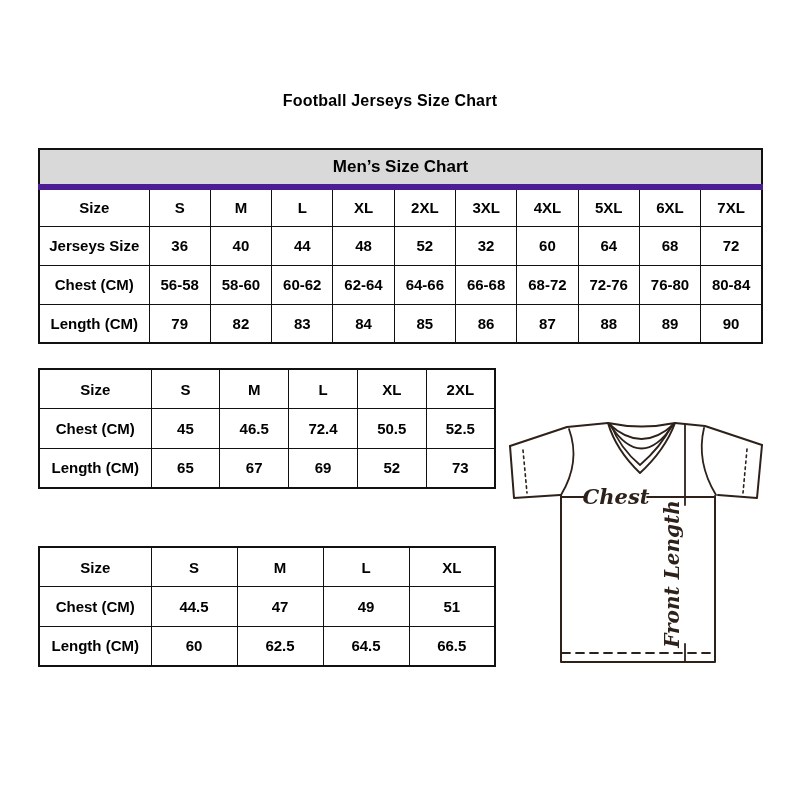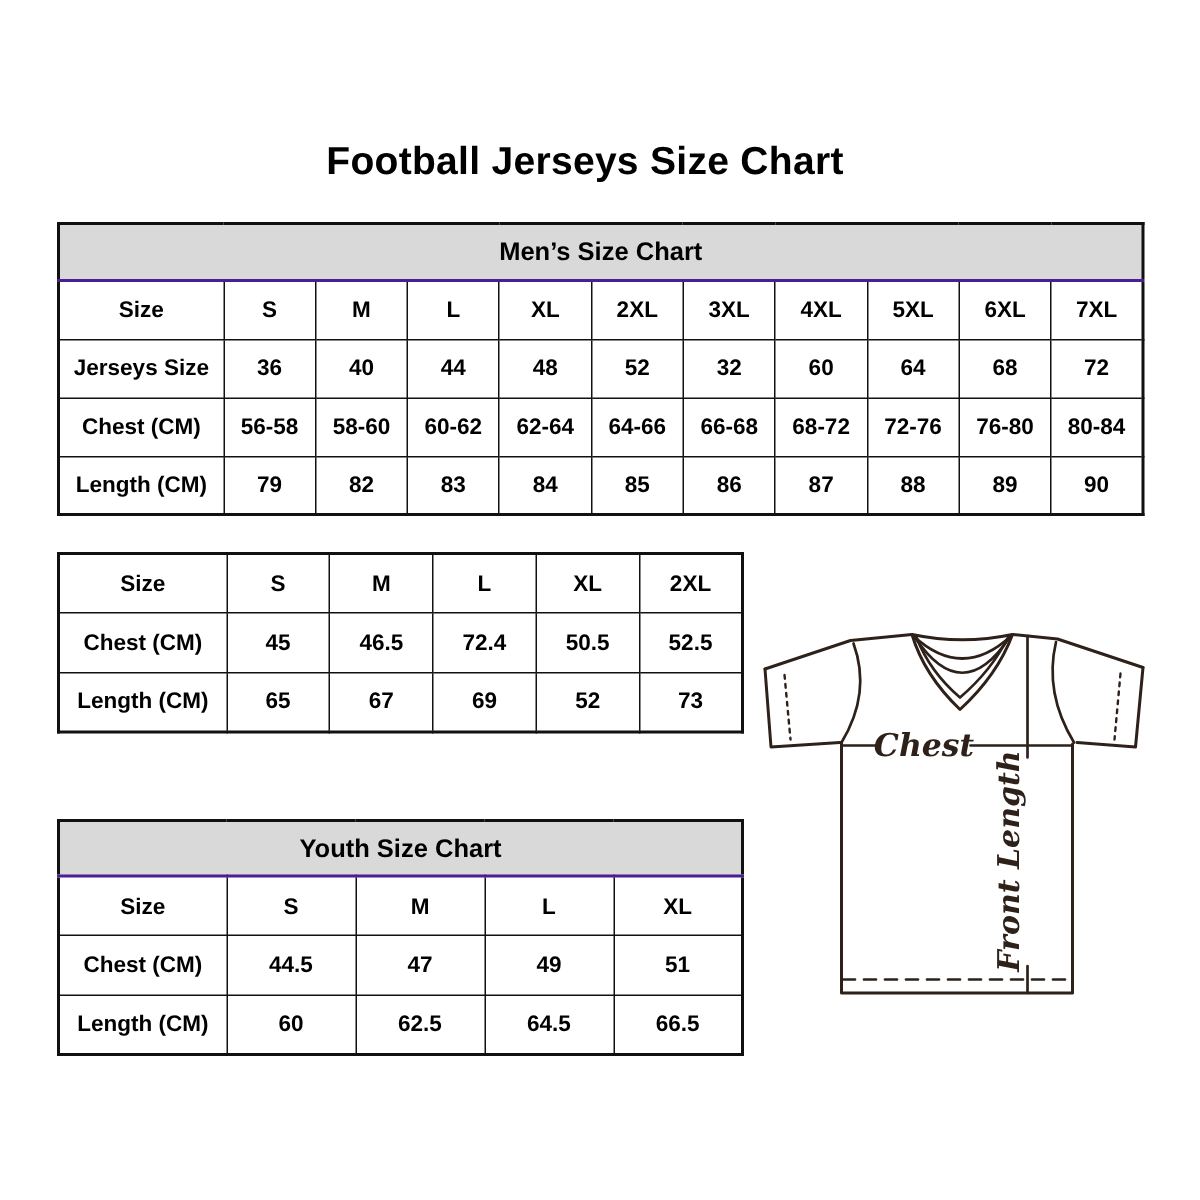--- a/index.html
+++ b/index.html
@@ -2,32 +2,32 @@
 <html><head>
 <meta charset="utf-8">
 <style>
   html,body{margin:0;padding:0;}
   body{
     width:800px;height:800px;background:#ffffff;position:relative;
     font-family:"Liberation Sans",sans-serif;color:#000;overflow:hidden;
   }
   .page-title{
     position:absolute;left:0;top:92px;width:780px;text-align:center;
-    font-size:26px;font-weight:bold;letter-spacing:0.2px;
+    font-size:16px;font-weight:bold;letter-spacing:0.2px;
   }
   table.size-table{
     position:absolute;border-collapse:collapse;table-layout:fixed;
     border:2px solid #111;
   }
   table.size-table th, table.size-table td{
     border:1.4px solid #111;text-align:center;vertical-align:middle;
     font-weight:bold;font-size:15px;padding:0;
   }
   table.size-table th.band{
-    background:#d9d9d9;font-size:17px;border-bottom:2px solid #4c1d95;
+    background:#d9d9d9;font-size:17px;border-bottom:6px solid #4c1d95;
   }
   #men-table{left:38px;top:148px;width:725px;}
   #men-table .band-row{height:38px;}
   #men-table .data-row{height:39px;}
   #women-table{left:38px;top:368px;width:458px;}
   #women-table .band-row{height:37px;}
   #women-table .data-row{height:39.5px;}
   #youth-table{left:38px;top:546px;width:458px;}
   #youth-table .band-row{height:37px;}
   #youth-table .data-row{height:39.5px;}
@@ -138,23 +138,20 @@
   </tr>
 </tbody>
   </table>
 
 <table class="size-table" id="youth-table">
   <colgroup>
       <col style="width:112px">
       <col span="4">
     </colgroup>
   <tbody>
-      <tr class="band-row">
-    <th class="band" colspan="5">Youth Size Chart</th>
-  </tr>
   <tr class="data-row">
     <td>Size</td>
     <td>S</td>
     <td>M</td>
     <td>L</td>
     <td>XL</td>
   </tr>
   <tr class="data-row">
     <td>Chest (CM)</td>
     <td>44.5</td>

